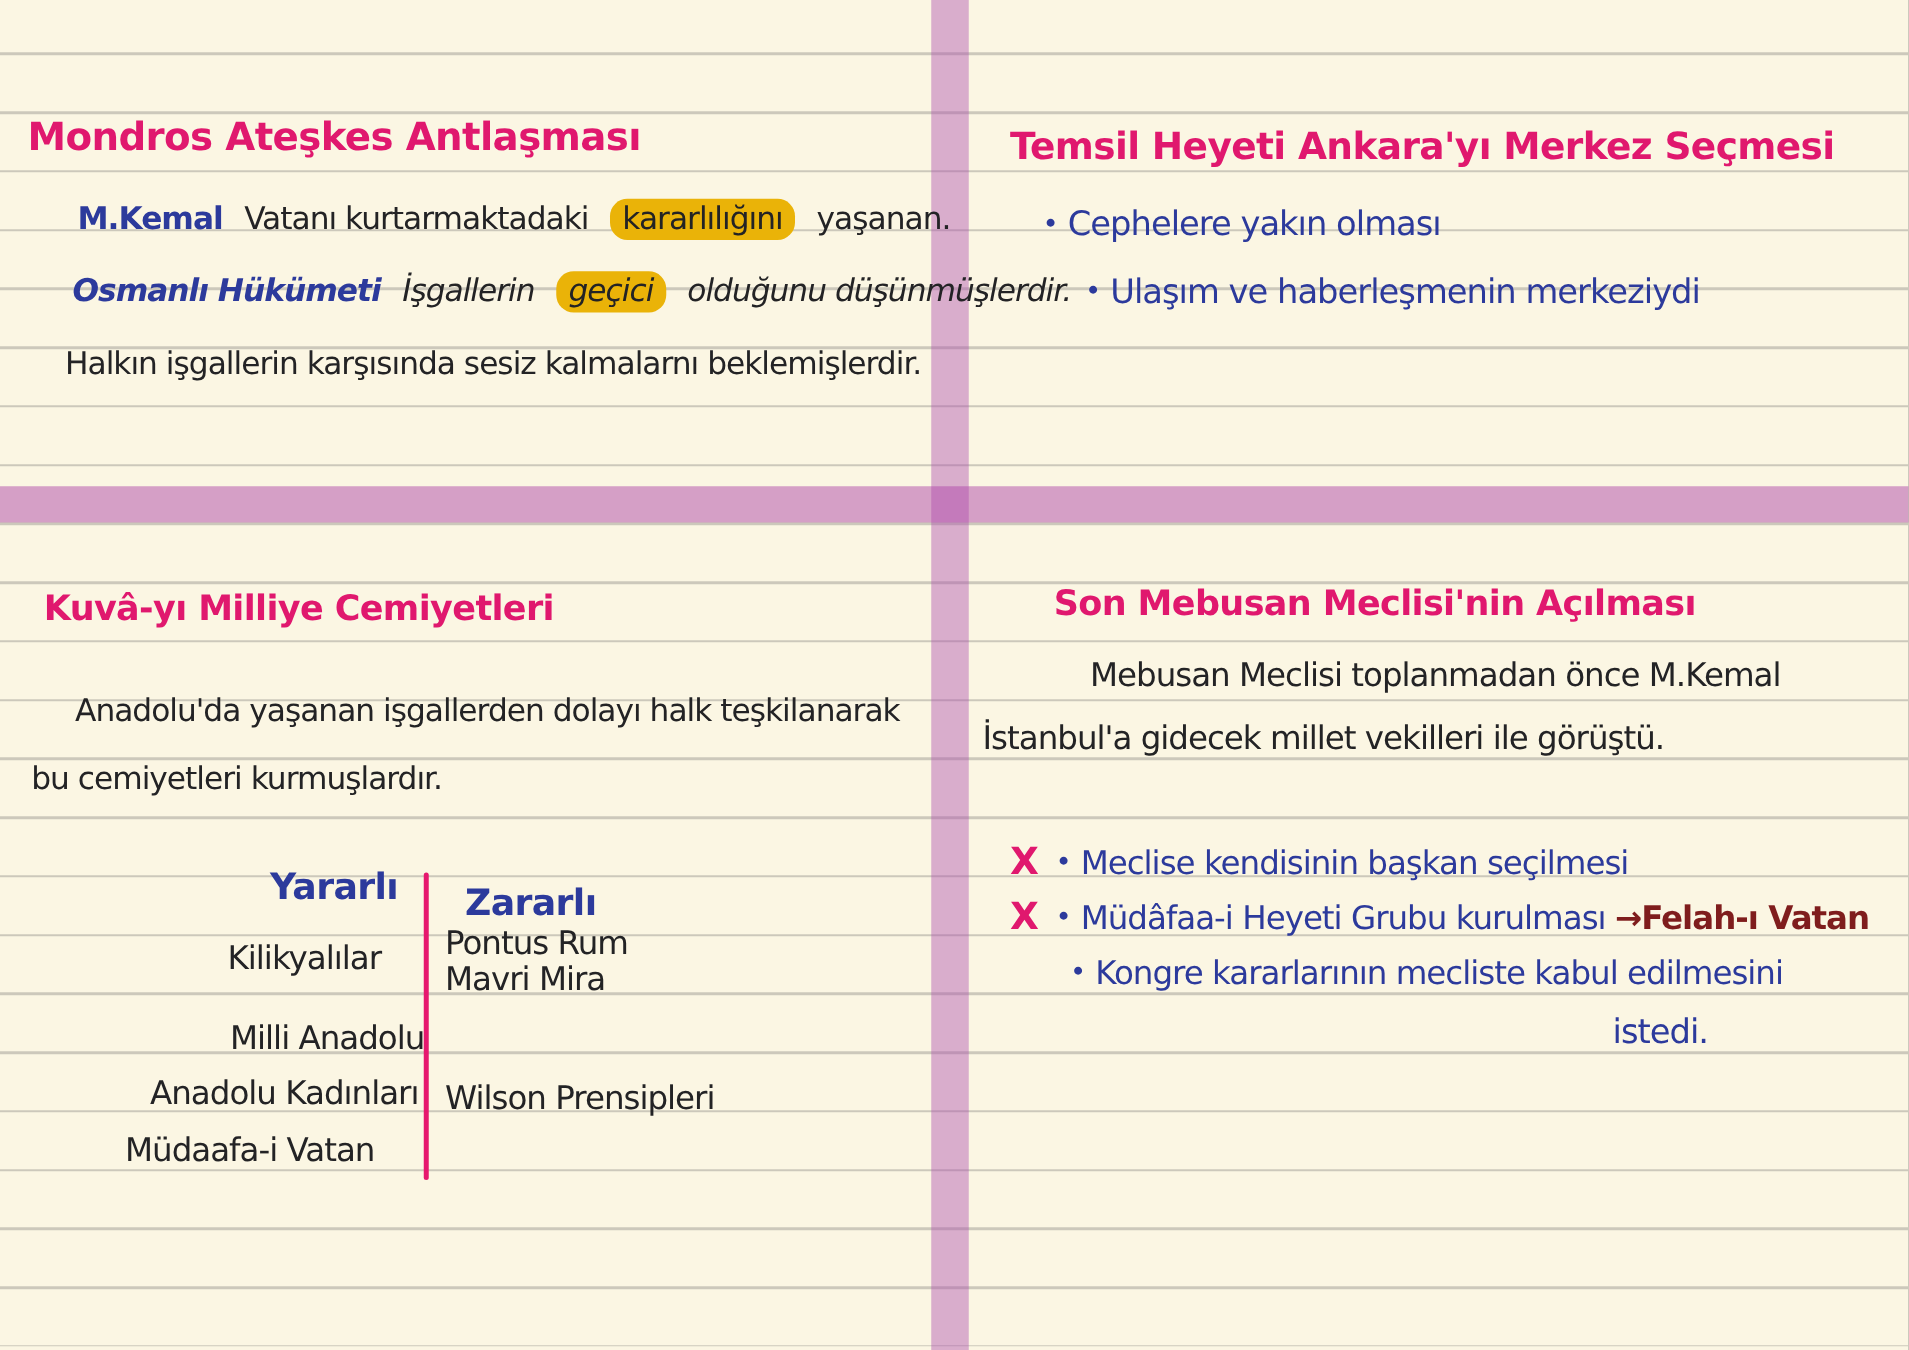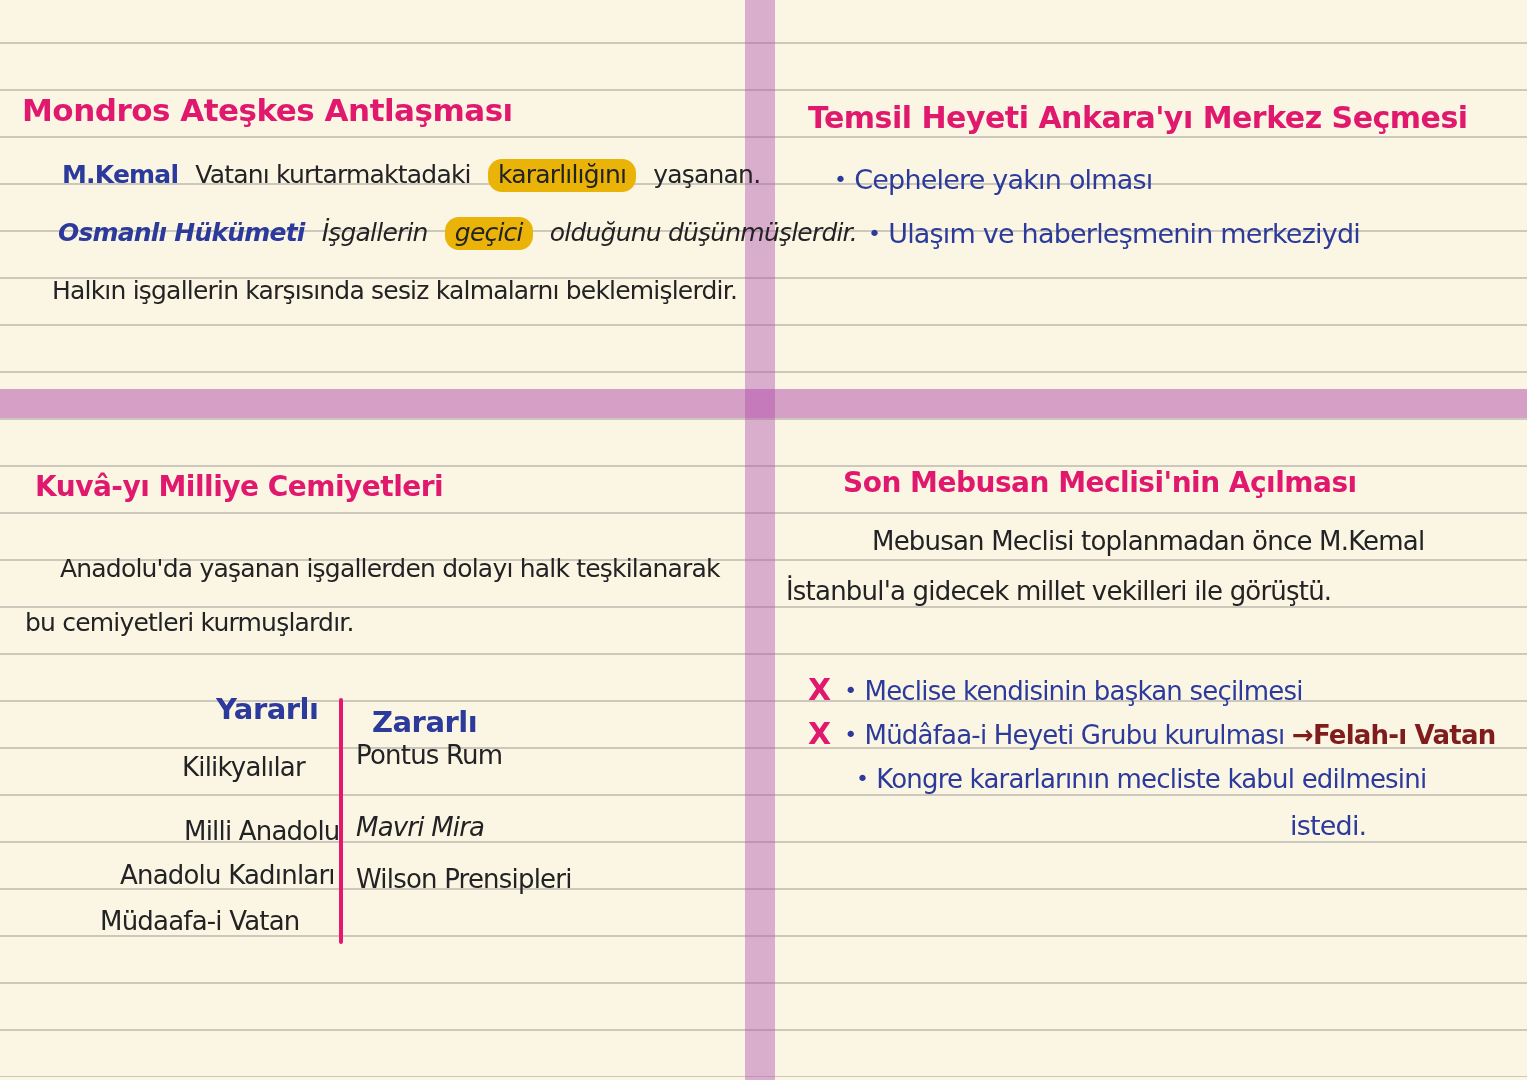--- a/index.html
+++ b/index.html
@@ -107,21 +107,21 @@
       <div class="abs tbl-header ink-blue" style="left:372px;top:692px;margin-top:13px;">Zararlı</div>
 
       <div class="tbl-divider"></div>
 
       <div class="abs tbl-item ink-black" style="left:182px;top:752px;">Kilikyalılar</div>
       <div class="abs tbl-item ink-black" style="left:184px;top:816px;">Milli Anadolu</div>
       <div class="abs tbl-item ink-black" style="left:120px;top:860px;">Anadolu Kadınları</div>
       <div class="abs tbl-item ink-black" style="left:100px;top:906px;">Müdaafa-i Vatan</div>
 
       <div class="abs tbl-item ink-black" style="left:356px;top:740px;">Pontus Rum</div>
-      <div class="abs tbl-item ink-black" style="left:356px;top:812px;font-style:italic;">Mavri Mira</div>
+      <div class="abs tbl-item ink-black" style="left:356px;top:769px;">Mavri Mira</div>
       <div class="abs tbl-item ink-black" style="left:356px;top:864px;">Wilson Prensipleri</div>
     </div>
   </div>
 
   <div>
     <div class="abs title" style="left:843px;top:466px;font-size:28px;">Son Mebusan Meclisi'nin Açılması</div>
 
     <div class="abs body-line ink-black" style="left:872px;top:526px;font-size:26px;">Mebusan Meclisi toplanmadan önce M.Kemal</div>
     <div class="abs body-line ink-black" style="left:786px;top:576px;font-size:26px;">İstanbul'a gidecek millet vekilleri ile görüştü.</div>
 

